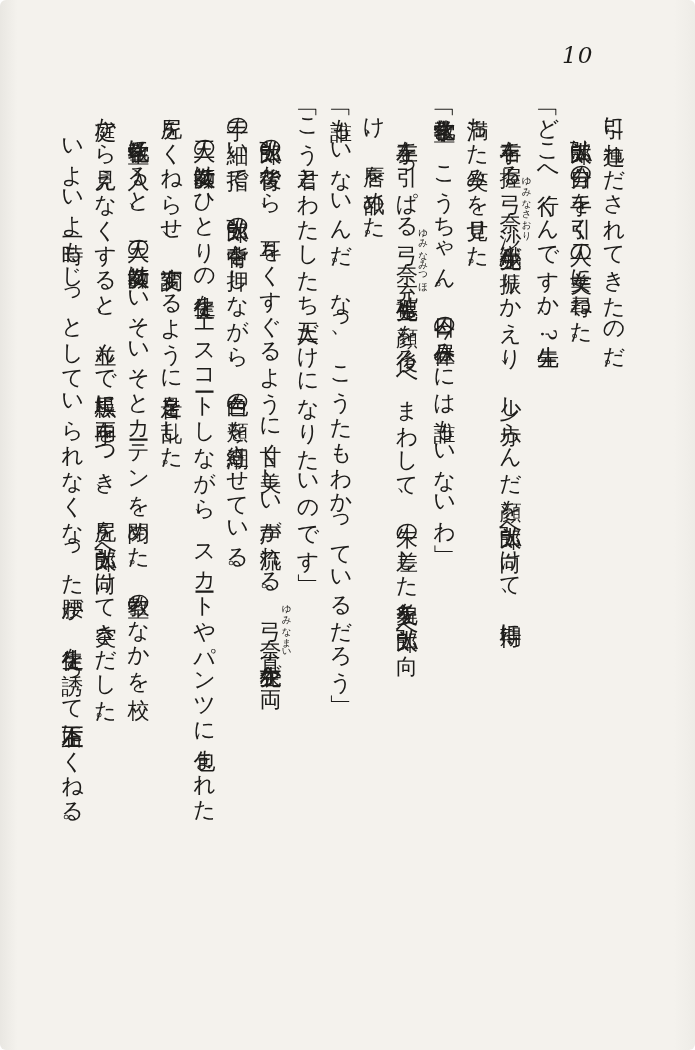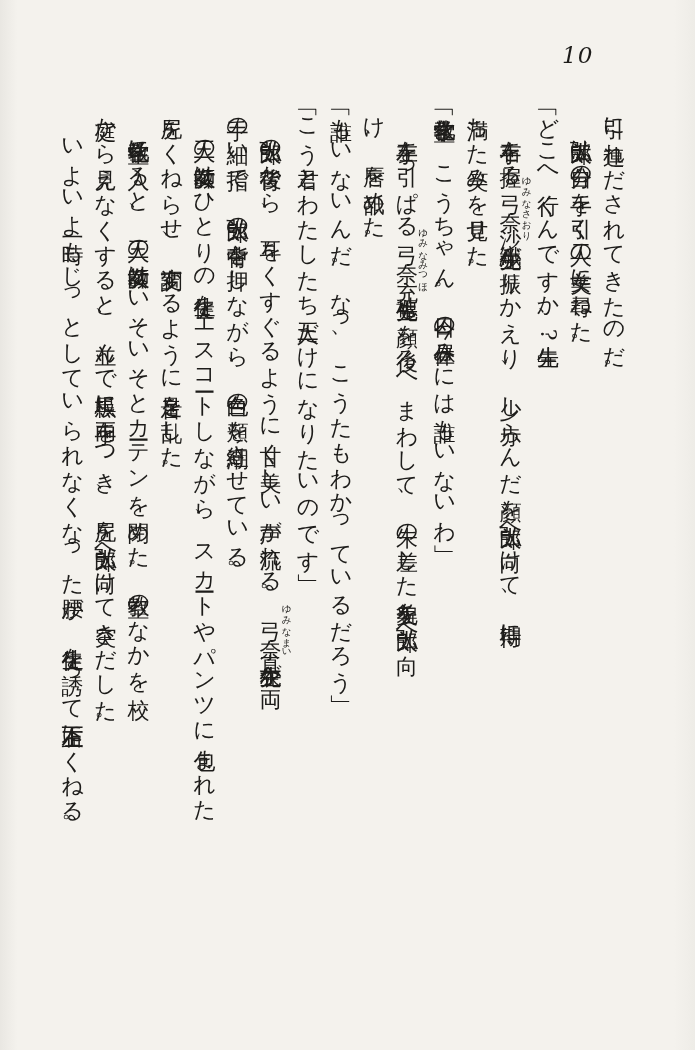--- a/index.html
+++ b/index.html
@@ -50,21 +50,21 @@
   }
   rt {
     font-size: 9.5px;
     letter-spacing: 0;
     line-height: 1;
   }
 </style>
 </head>
 <body>
 
-<div class="book-page" style="color: rgb(29, 28, 26);">
+<div class="book-page" style="color: rgb(29, 28, 26); border-radius: 6px;">
   <div class="page-number">10</div>
   <div class="text-block">
       <p class="text-line">引に連れだされてきたのだ。</p>
       <p class="text-line indent-1">弘太郎は自分の手を引く二人の美女に尋ねた。</p>
       <p class="text-line">「どこへ行くんですか、先生?」</p>
       <p class="text-line indent-1">右手を握る<ruby>弓奈<rt>ゆみな</rt></ruby><ruby>沙織<rt>さおり</rt></ruby>先生が振りかえり、少し赤らんだ顔を弘太郎へ向けて、期待に</p>
       <p class="text-line">満ちた笑みを見せた。</p>
       <p class="text-line">「化学教室よ、こうちゃん。今日の昼休みには誰もいないわ」</p>
       <p class="text-line indent-1">左手を引っぱる<ruby>弓奈<rt>ゆみな</rt></ruby><ruby>充穂<rt>みつほ</rt></ruby>先生も顔を後ろへまわして、朱の差した美貌を弘太郎へ向</p>
       <p class="text-line">け、唇を舐めた。</p>

